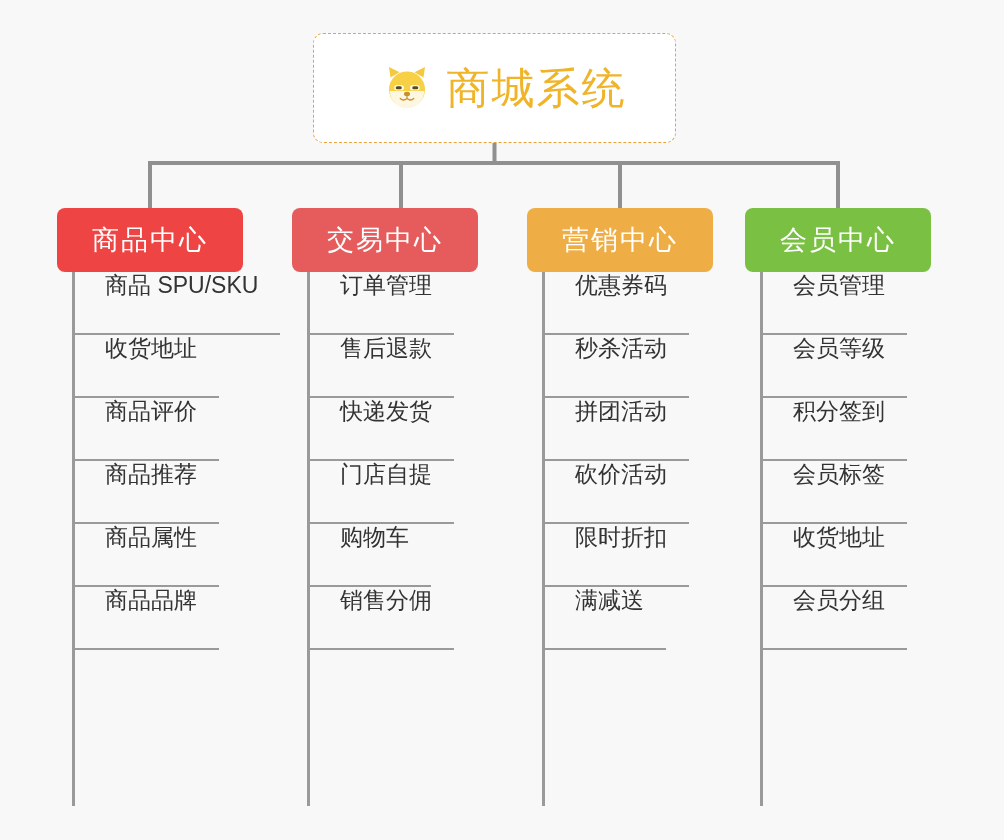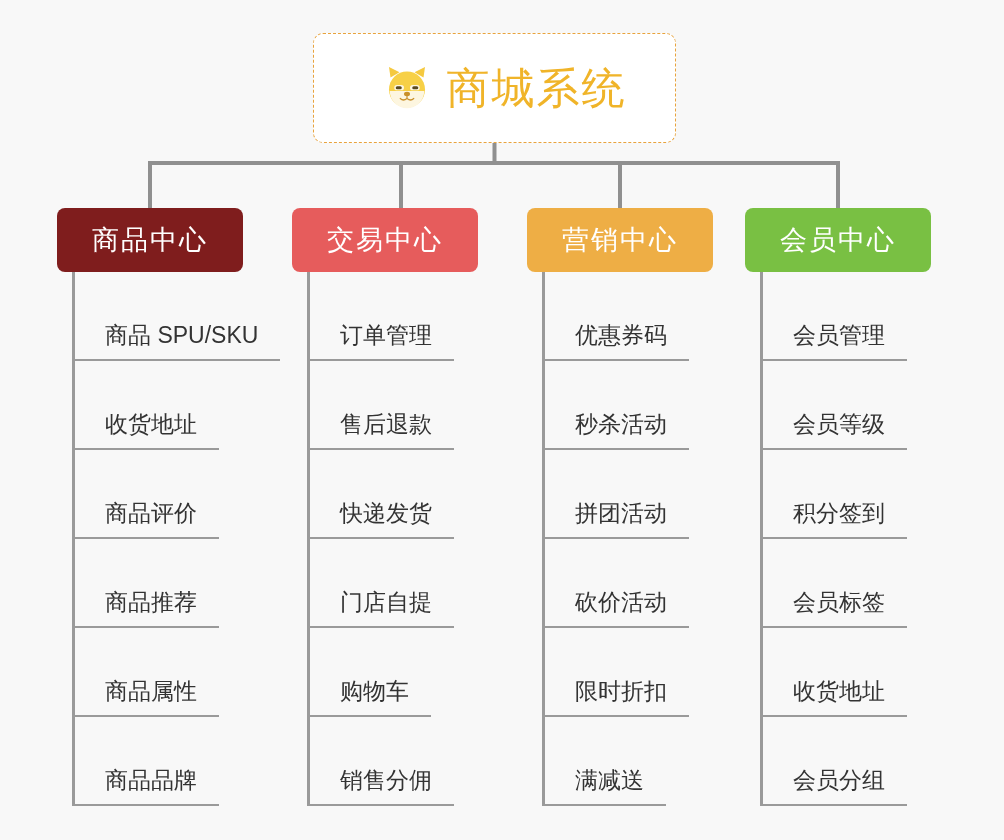--- a/index.html
+++ b/index.html
@@ -86,23 +86,22 @@
   .spine {
     position: absolute;
     left: 15px;
     top: 0;
     width: 3px;
     background: #9a9a9a;
   }
 
   .leaf {
     position: relative;
-    height: 89px;
+    height: 63px;
     display: flex;
-    align-items: flex-end;
     padding-left: 15px;
     box-sizing: border-box;
   }
   .leaf-inner {
     position: relative;
     display: inline-block;
     padding: 0 22px 9px 33px;
     border-bottom: 2px solid #9a9a9a;
     font-size: 23px;
     color: #333333;
@@ -150,21 +149,21 @@
 
     <line x1="148" y1="163" x2="840" y2="163" stroke="#909090" stroke-width="4"></line>
 
     <line x1="150" y1="163" x2="150" y2="208" stroke="#909090" stroke-width="4"></line>
     <line x1="401" y1="163" x2="401" y2="208" stroke="#909090" stroke-width="4"></line>
     <line x1="620" y1="163" x2="620" y2="208" stroke="#909090" stroke-width="4"></line>
     <line x1="838" y1="163" x2="838" y2="208" stroke="#909090" stroke-width="4"></line>
   </svg>
 
   <div class="branch" id="branch-product">
-    <div class="branch-head" style="background: #7f1d1d;">
+    <div class="branch-head" style="background: #ef4444;">
       <span>商品中心</span>
     </div>
     <div class="branch-items">
       <div class="spine" style="height: 534px;"></div>
       <div class="leaf">
           <span class="leaf-inner">商品 SPU/SKU</span>
         </div>
       <div class="leaf">
           <span class="leaf-inner">收货地址</span>
         </div>

